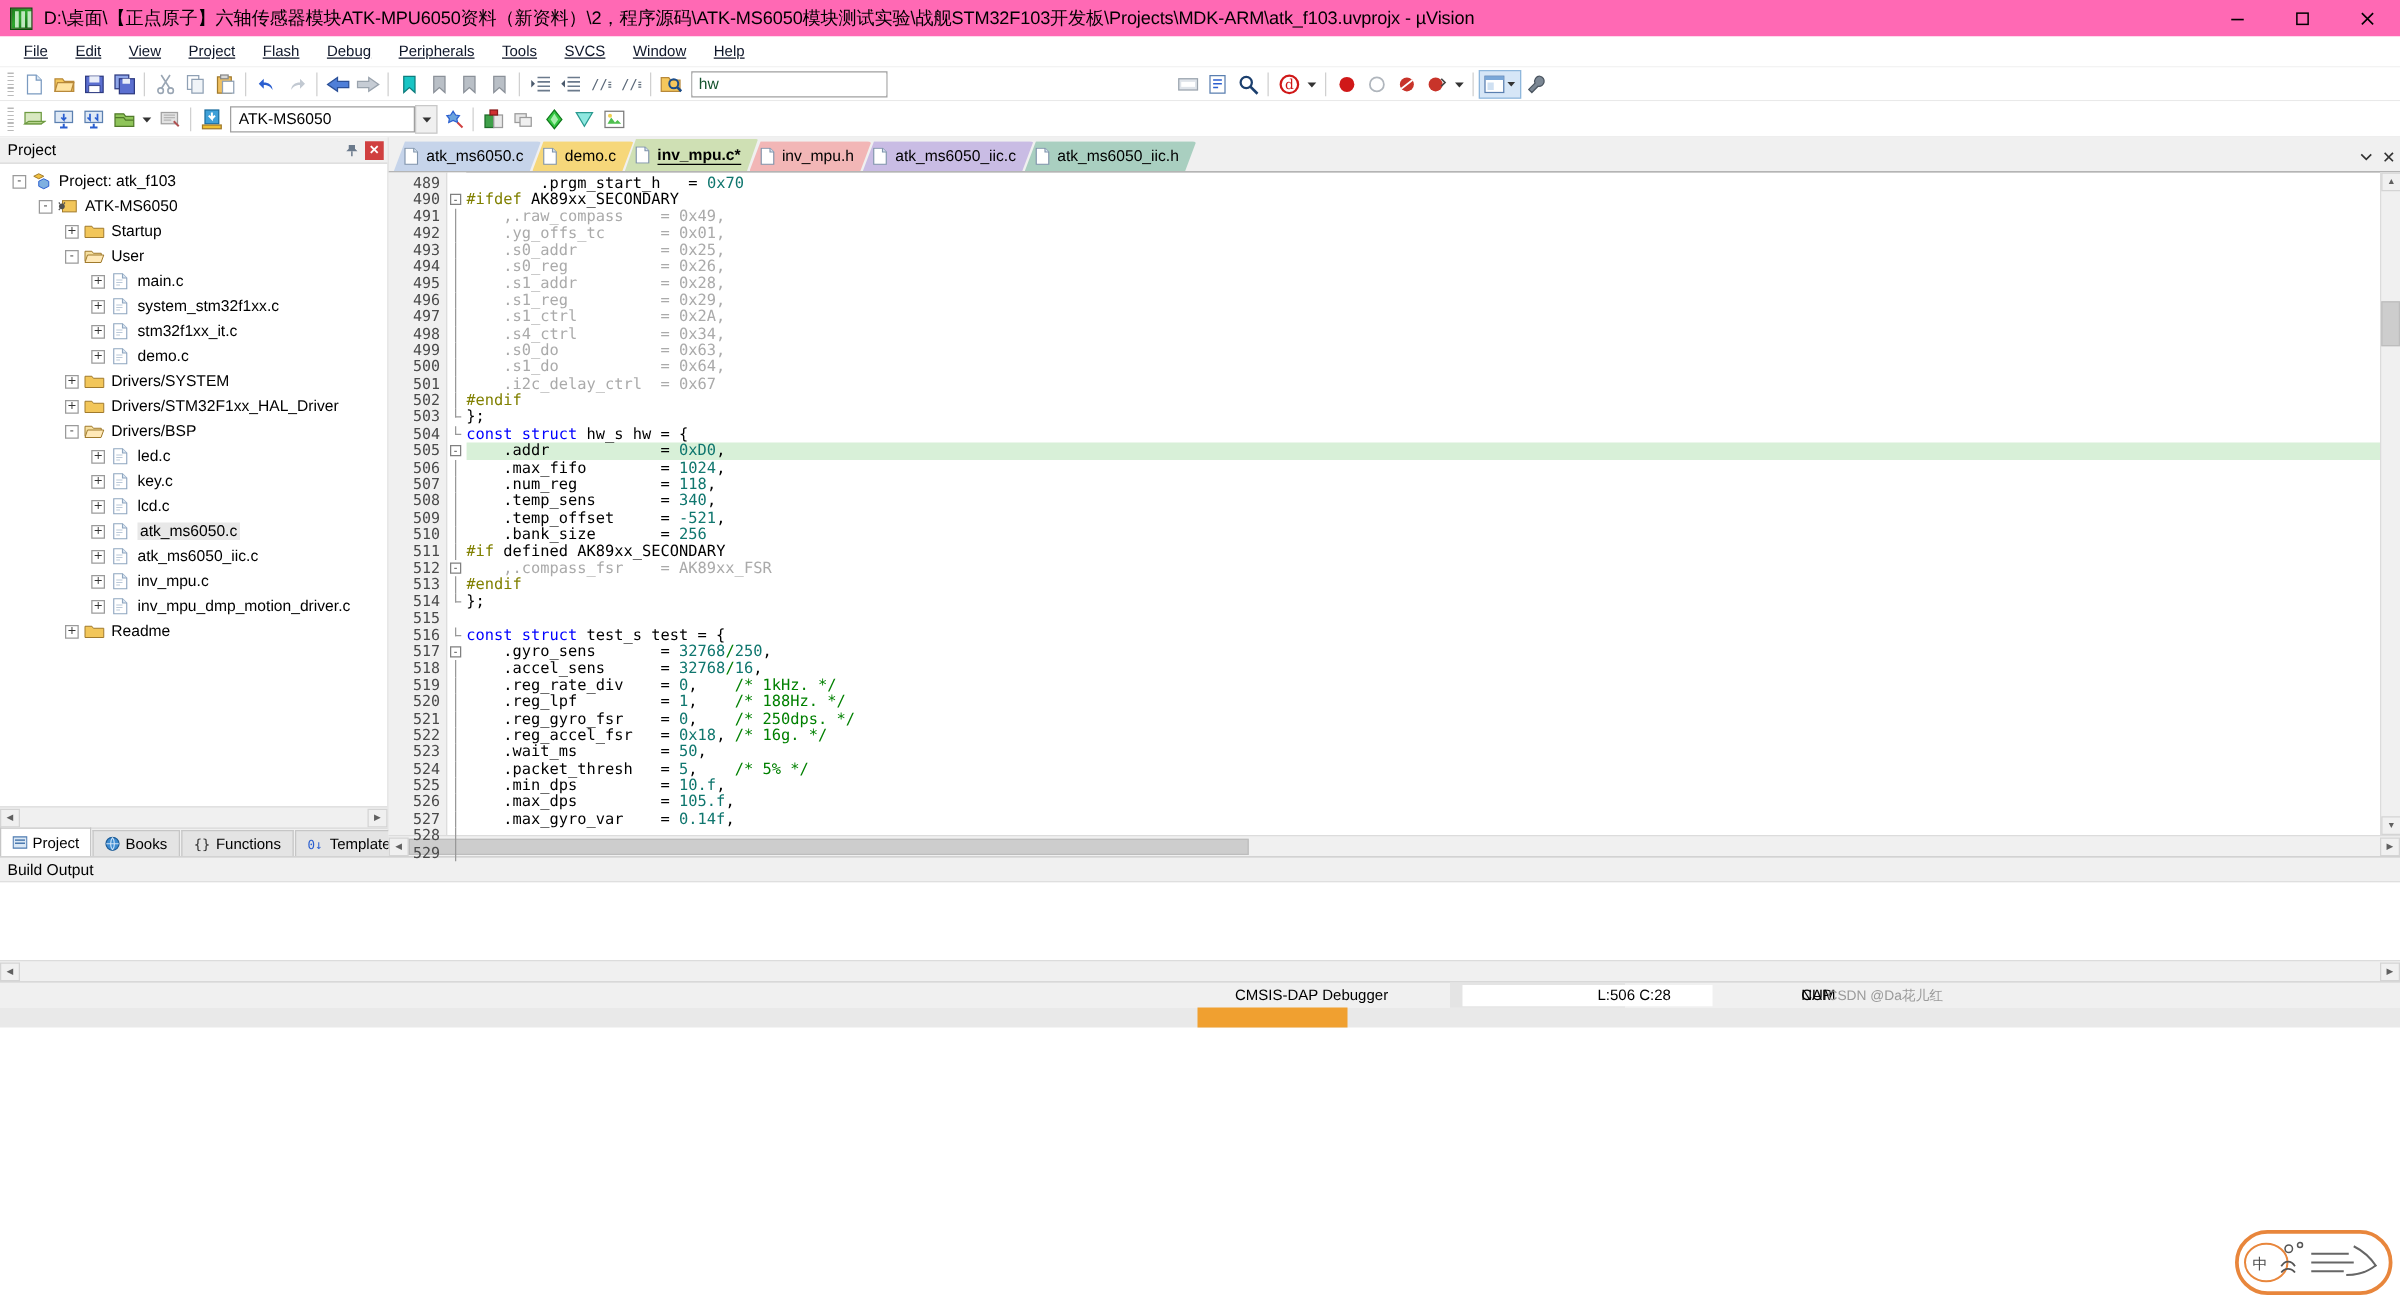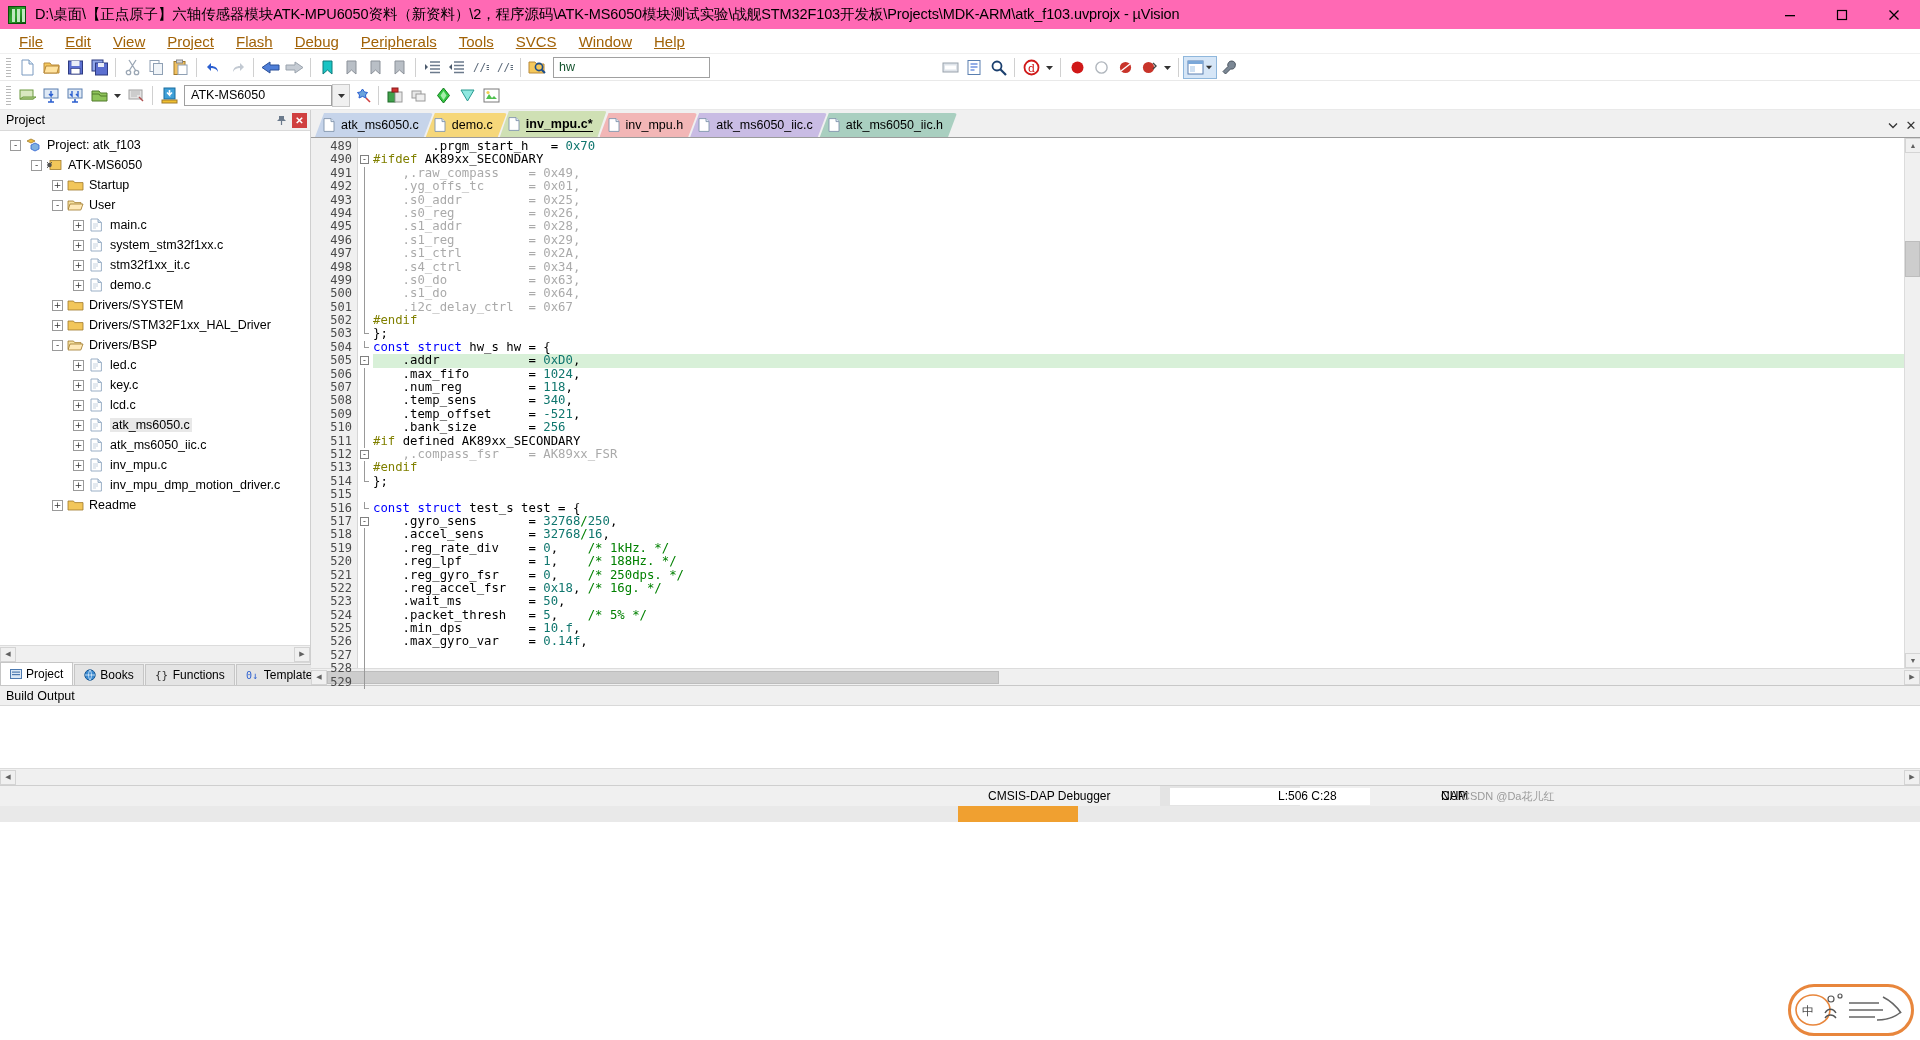--- a/index.html
+++ b/index.html
@@ -52,22 +52,22 @@
   
   #menubar {
     height: 25px;
     background: #ffffff;
     display: flex;
     align-items: center;
     padding-left: 8px;
     border-bottom: 1px solid #f0f0f0;
   }
   .menu-item {
-    font-size: 15px;
-    color: #a16207;
+    font-size: 12px;
+    color: #0f172a;
     padding: 3px 11px;
     white-space: nowrap;
     cursor: default;
   }
   .menu-item u { text-decoration: underline; }
 
   
   .toolbar {
     background: #ffffff;
     display: flex;
@@ -1118,20 +1118,21 @@
           <div class="cline"><span class="kw">const struct</span><span> test_s test = {</span></div>
           <div class="cline"><span>    .gyro_sens       = </span><span class="num">32768</span><span class="cmt">/</span><span class="num">250</span><span>,</span></div>
           <div class="cline"><span>    .accel_sens      = </span><span class="num">32768</span><span class="cmt">/</span><span class="num">16</span><span>,</span></div>
           <div class="cline"><span>    .reg_rate_div    = </span><span class="num">0</span><span>,    </span><span class="cmt">/* 1kHz. */</span></div>
           <div class="cline"><span>    .reg_lpf         = </span><span class="num">1</span><span>,    </span><span class="cmt">/* 188Hz. */</span></div>
           <div class="cline"><span>    .reg_gyro_fsr    = </span><span class="num">0</span><span>,    </span><span class="cmt">/* 250dps. */</span></div>
           <div class="cline"><span>    .reg_accel_fsr   = </span><span class="num">0x18</span><span>, </span><span class="cmt">/* 16g. */</span></div>
           <div class="cline"><span>    .wait_ms         = </span><span class="num">50</span><span>,</span></div>
           <div class="cline"><span>    .packet_thresh   = </span><span class="num">5</span><span>,    </span><span class="cmt">/* 5% */</span></div>
           <div class="cline"><span>    .min_dps         = </span><span class="num">10.f</span><span>,</span></div>
+          <div class="cline"><span>    .max_dps         = </span><span class="num">105.f</span><span>,</span></div>
           <div class="cline"><span>    .max_gyro_var    = </span><span class="num">0.14f</span><span>,</span></div>
         </div>
       <div id="vscroll">
         <div class="sb-arrow">▲</div>
         <div style="height:88px"></div>
         <div class="thumb" style="height:36px"></div>
         <div style="flex:1"></div>
         <div class="sb-arrow">▼</div>
       </div>
     </div>

